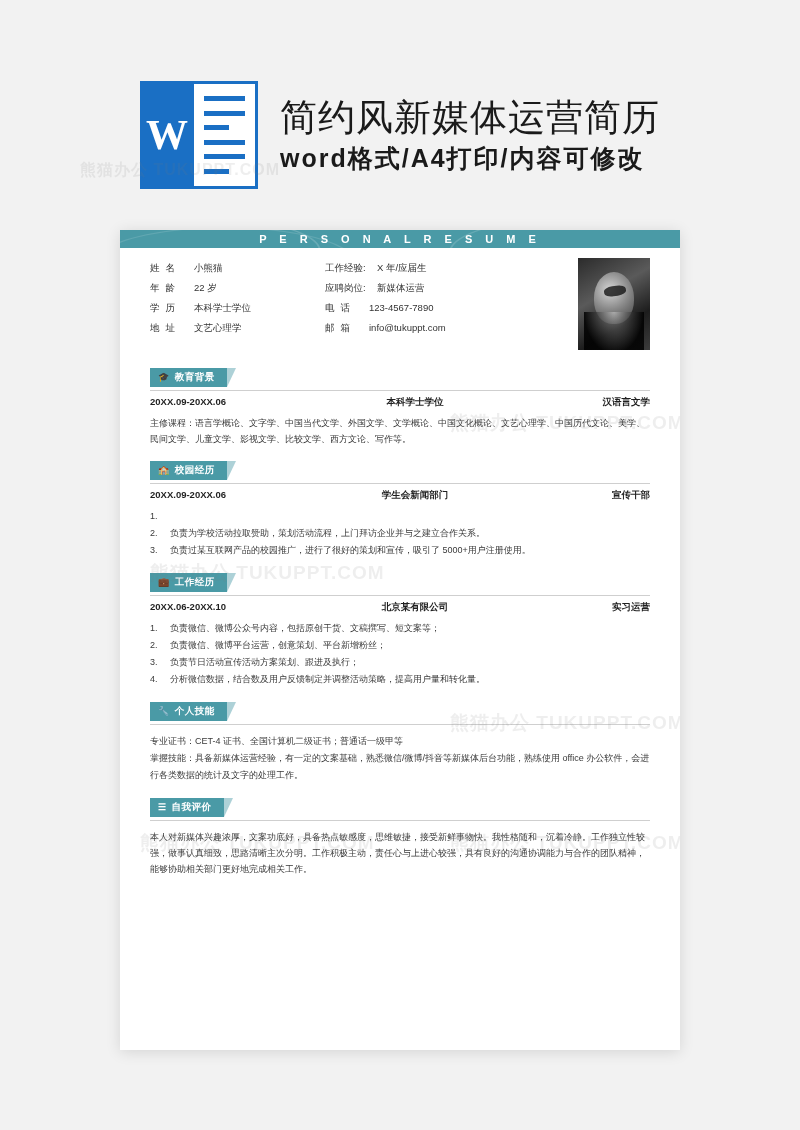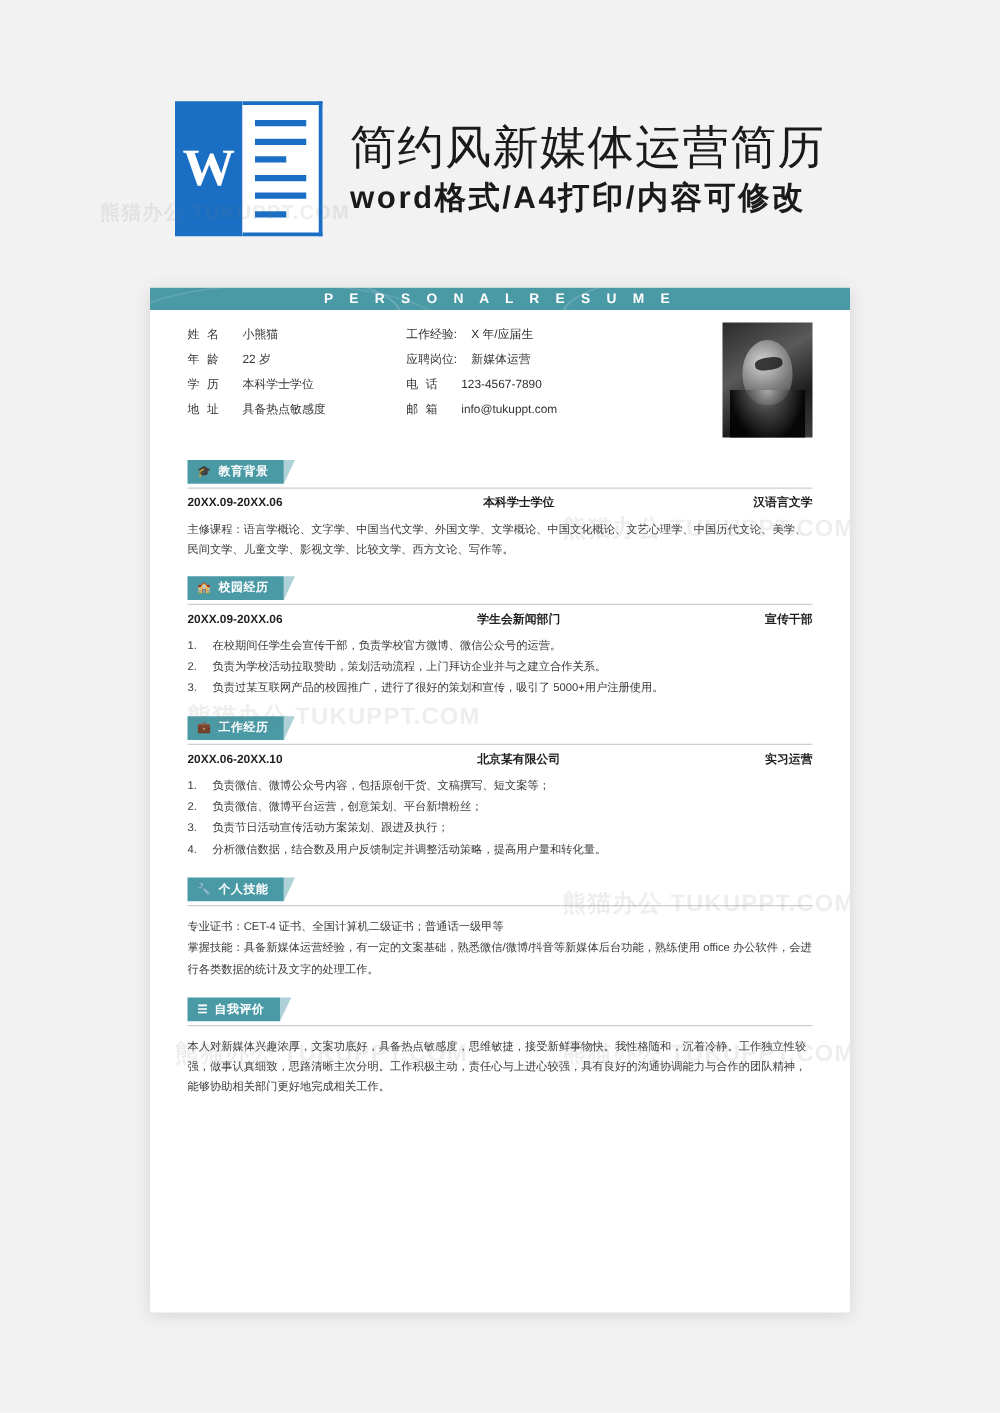--- a/index.html
+++ b/index.html
@@ -279,21 +279,21 @@
         <div class="info-row">
             <span class="info-key">年龄</span>
             <span class="info-val">22 岁</span>
           </div>
         <div class="info-row">
             <span class="info-key">学历</span>
             <span class="info-val">本科学士学位</span>
           </div>
         <div class="info-row">
             <span class="info-key">地址</span>
-            <span class="info-val">具备热点敏感度</span>
+            <span class="info-val">文艺心理学</span>
           </div>
       </div>
       <div class="info-col c2">
         <div class="info-row">
             <span class="info-key wide">工作经验:</span>
             <span class="info-val">X 年/应届生</span>
           </div>
         <div class="info-row">
             <span class="info-key wide">应聘岗位:</span>
             <span class="info-val">新媒体运营</span>
@@ -341,21 +341,20 @@
         <span class="sec-line"></span>
       </div>
       <div class="row3">
         <span class="a">20XX.09-20XX.06</span>
         <span class="b">学生会新闻部门</span>
         <span class="c">宣传干部</span>
       </div>
       <ol class="list">
         <li>
             <span class="n">1.</span>
-            <span>在校期间任学生会宣传干部，负责学校官方微博、微信公众号的运营。</span>
           </li>
         <li>
             <span class="n">2.</span>
             <span>负责为学校活动拉取赞助，策划活动流程，上门拜访企业并与之建立合作关系。</span>
           </li>
         <li>
             <span class="n">3.</span>
             <span>负责过某互联网产品的校园推广，进行了很好的策划和宣传，吸引了 5000+用户注册使用。</span>
           </li>
       </ol>

